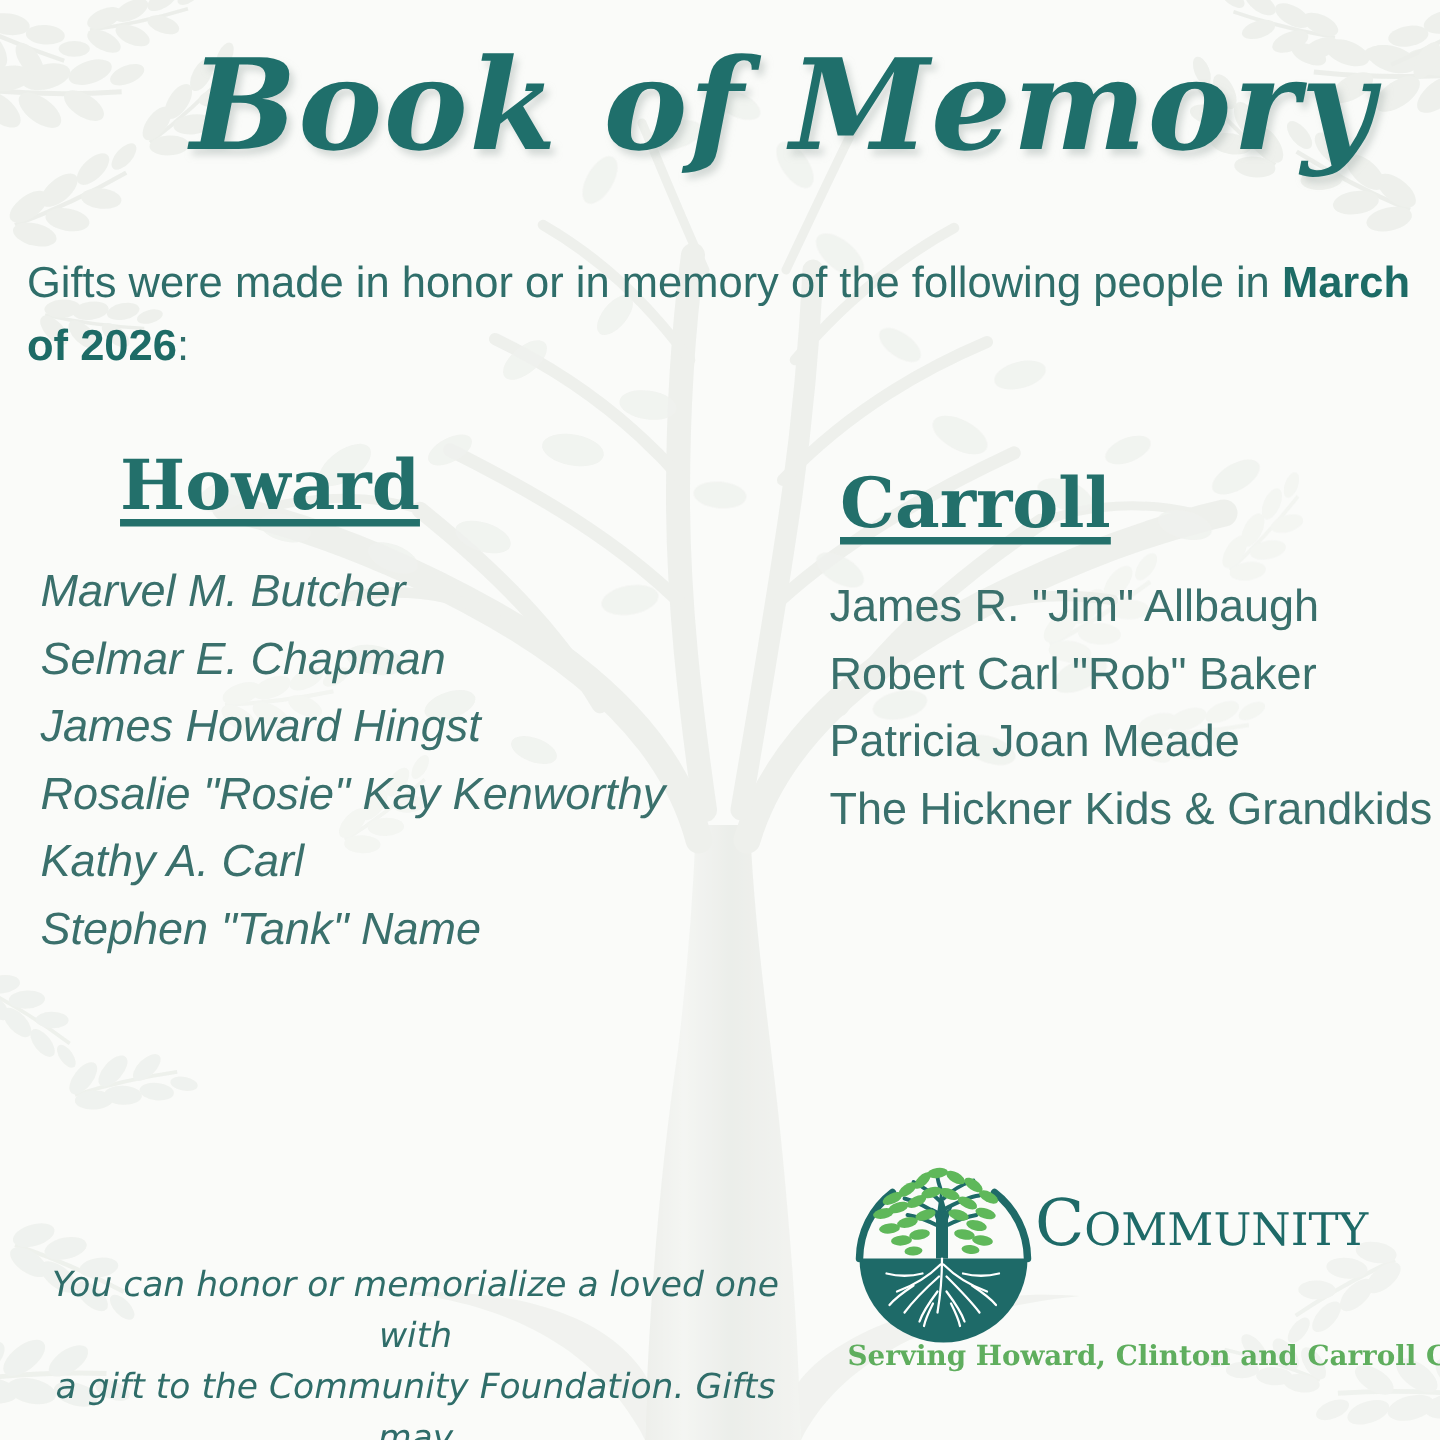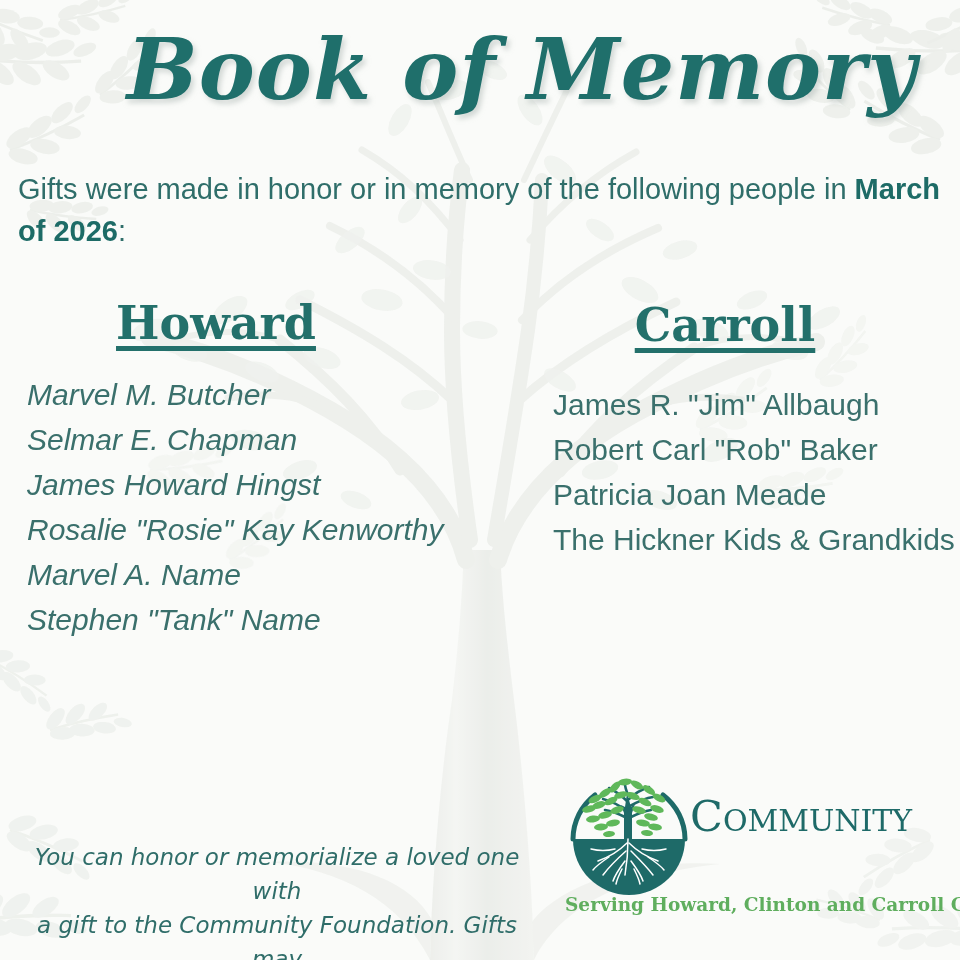--- a/index.html
+++ b/index.html
@@ -53,22 +53,22 @@
     position:absolute;
     font-family:"DejaVu Serif", serif;
     font-weight:700;
     font-size:46px;
     color:#23706b;
     text-decoration:underline;
     text-decoration-thickness:5px;
     text-underline-offset:7px;
     white-space:nowrap;
   }
-  #howard-head{left:0;top:296px;width:360px;text-align:center;padding-left:36px;}
-  #carroll-head{left:560px;top:298px;width:330px;text-align:center;}
+  #howard-head{left:0;top:296px;width:360px;text-align:center;}
+  #carroll-head{left:560px;top:308px;width:330px;text-align:left;}
 
   .name-list{position:absolute;}
   #howard-list{left:27px;top:372px;font-style:italic;}
   #carroll-list{left:553px;top:382px;}
   .name-item{
     font-size:30px;
     line-height:45px;
     color:#3a706c;
     white-space:nowrap;
     font-family:"Liberation Sans", sans-serif;
@@ -250,21 +250,21 @@
   <div class="subtitle">
     <span>Gifts were made in honor or in memory of the following people in </span><span class="month">March of 2026</span><span>:</span>
   </div>
 
   <div class="col-head" id="howard-head">Howard</div>
   <div class="name-list" id="howard-list">
     <div class="name-item">Marvel M. Butcher</div>
     <div class="name-item">Selmar E. Chapman</div>
     <div class="name-item">James Howard Hingst</div>
     <div class="name-item">Rosalie "Rosie" Kay Kenworthy</div>
-    <div class="name-item">Marvel A. Name</div>
+    <div class="name-item">Kathy A. Carl</div>
     <div class="name-item">Stephen "Tank" Name</div>
   </div>
 
   <div class="col-head" id="carroll-head">Carroll</div>
   <div class="name-list" id="carroll-list">
     <div class="name-item">James R. "Jim" Allbaugh</div>
     <div class="name-item">Robert Carl "Rob" Baker</div>
     <div class="name-item">Patricia Joan Meade</div>
     <div class="name-item">The Hickner Kids &amp; Grandkids</div>
   </div>

